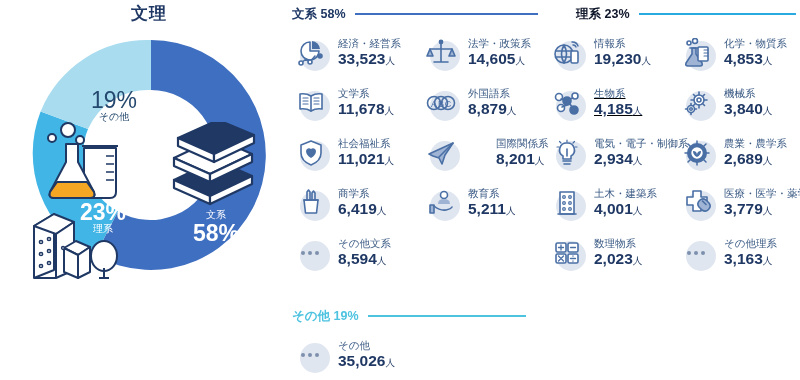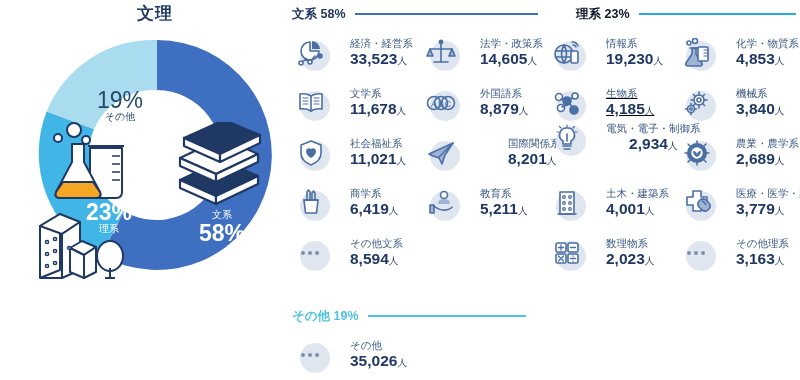--- a/index.html
+++ b/index.html
@@ -6,21 +6,21 @@
   html, body {
     margin: 0; padding: 0;
     width: 800px; height: 380px;
     background: #ffffff;
     font-family: "Liberation Sans", "DejaVu Sans", sans-serif;
     overflow: hidden;
   }
   #root { position: relative; width: 800px; height: 380px; }
 
   
-  #chart-panel { position: absolute; left: 14px; top: 0; width: 282px; height: 300px; padding-left: 36px; }
+  #chart-panel { position: absolute; left: 8px; top: 0; width: 282px; height: 300px; padding-left: 36px; }
   #chart-title {
     position: absolute; top: 2px; left: 0; width: 282px;
     text-align: center;
     font-size: 17px; font-weight: bold; color: #1f3864;
     letter-spacing: 1px;
   }
   #donut-wrap { position: absolute; left: 18px; top: 30px; width: 250px; height: 250px; }
   #donut-wrap svg { display: block; }
 
   .donut-lbl { position: absolute; text-align: center; line-height: 1.05; }
@@ -53,21 +53,21 @@
   }
   .ic .disc {
     position: absolute; right: 0; bottom: 1px;
     width: 30px; height: 30px; border-radius: 50%;
     background: #dfe6f0;
   }
   .ic svg, .ic .dots { position: relative; z-index: 2; }
   .ic .dots { display: flex; gap: 3px; width: 100%; justify-content: center; padding-right: 3px;}
   .ic .dots i { width: 4px; height: 4px; border-radius: 50%; background: #7e90ad; display: block; }
 
-  .txt { margin-left: 20px; line-height: 1.12; }
+  .txt { margin-left: 8px; line-height: 1.12; }
   .nm  { font-size: 10.5px; color: #3a5a84; white-space: nowrap; }
   .vl  { font-size: 15.5px; font-weight: bold; color: #1f3864; white-space: nowrap; }
   .vl .u { font-size: 9.5px; font-weight: normal; }
 </style>
 </head>
 <body>
 
 <div id="root">
 
   <div id="chart-panel">
@@ -362,21 +362,21 @@
               <circle cx="9" cy="21" r="3.5" fill="#fff"></circle>
               <circle cx="9" cy="21" r="1.3"></circle>
               <path d="M9 15.5 v2 M9 24.5 v2 M3.5 21 h2 M12.5 21 h2"></path>
             </svg>
           </div>
           <div class="txt">
             <div class="nm">機械系</div>
             <div class="vl"><span>3,840</span><span class="u">人</span></div>
           </div>
         </div>
-        <div class="row" style="left: 0px; top: 85px; text-align: center;">
+        <div class="row" style="left: 0px; top: 100px;">
           <div class="ic">
             <span class="disc"></span>
             <svg width="30" height="30" viewBox="0 0 30 30" fill="none" stroke="#4a6fa5" stroke-width="1.6" stroke-linecap="round" stroke-linejoin="round">
               <path d="M15 5 a7 7 0 0 1 4 13 v3 h-8 v-3 a7 7 0 0 1 4-13z" fill="#fff"></path>
               <path d="M11 23 h8 M12 26 h6"></path>
               <path d="M15 11 v7"></path>
               <path d="M15 2 v2 M5 9 h2 M23 9 h2 M7.5 3.5 l1.5 1.5 M22.5 3.5 l-1.5 1.5" stroke-width="1.2"></path>
             </svg>
           </div>
           <div class="txt">

